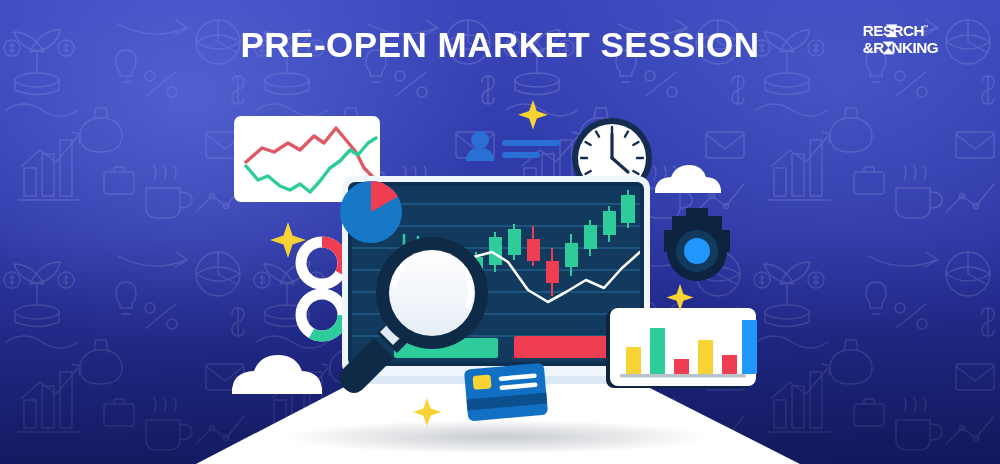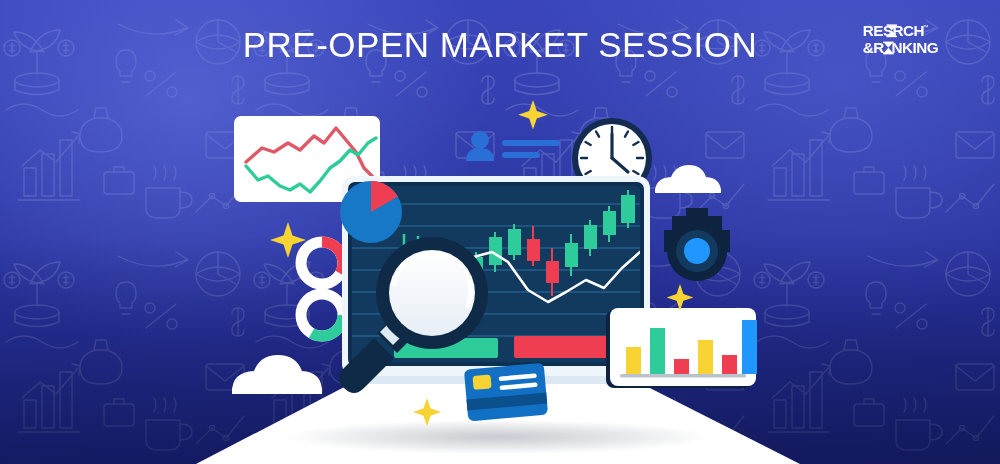--- a/index.html
+++ b/index.html
@@ -43,21 +43,21 @@
     background:linear-gradient(to bottom, rgba(12,18,74,0) 0%, rgba(12,18,74,.55) 100%);
     pointer-events:none;
   }
 
   
   .title {
     position:absolute; left:0; right:0; top:25px;
     text-align:center;
     color:#ffffff;
     font-size:35px;
-    font-weight:normal;
+    font-weight:bold;
     letter-spacing:.5px;
     white-space:nowrap;
   }
 
   .logo {
     position:absolute; right:18px; top:20px;
     width:120px; height:42px;
   }
 
   

